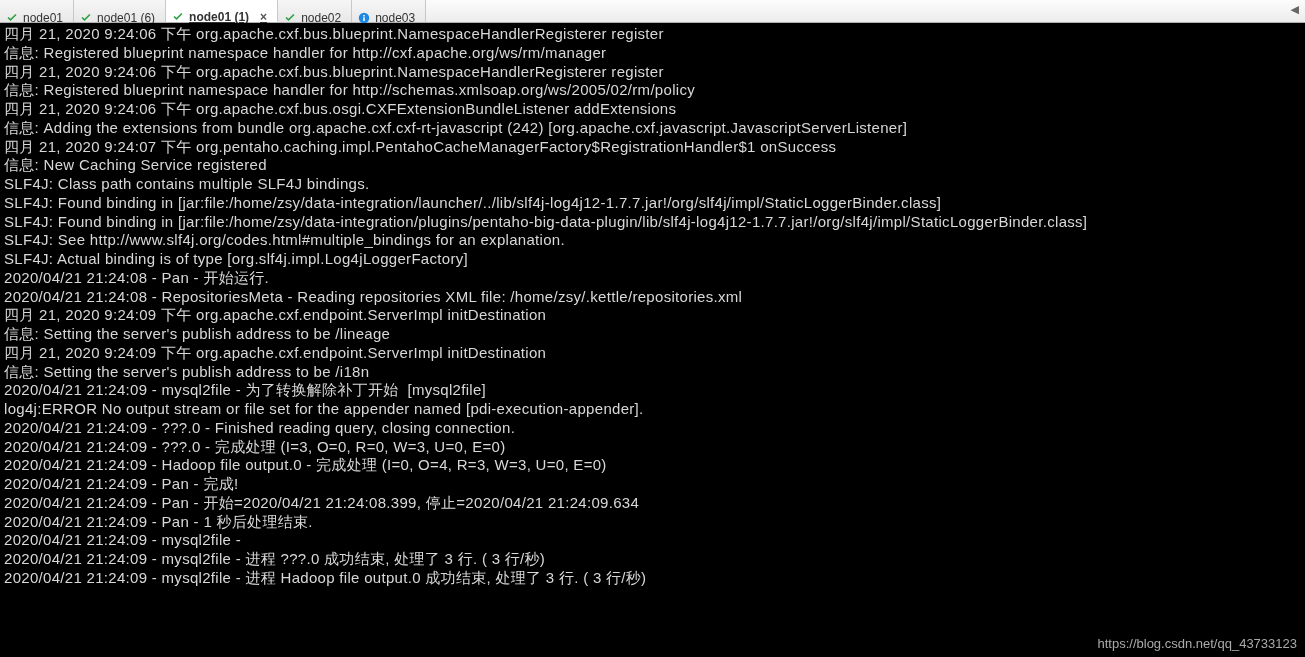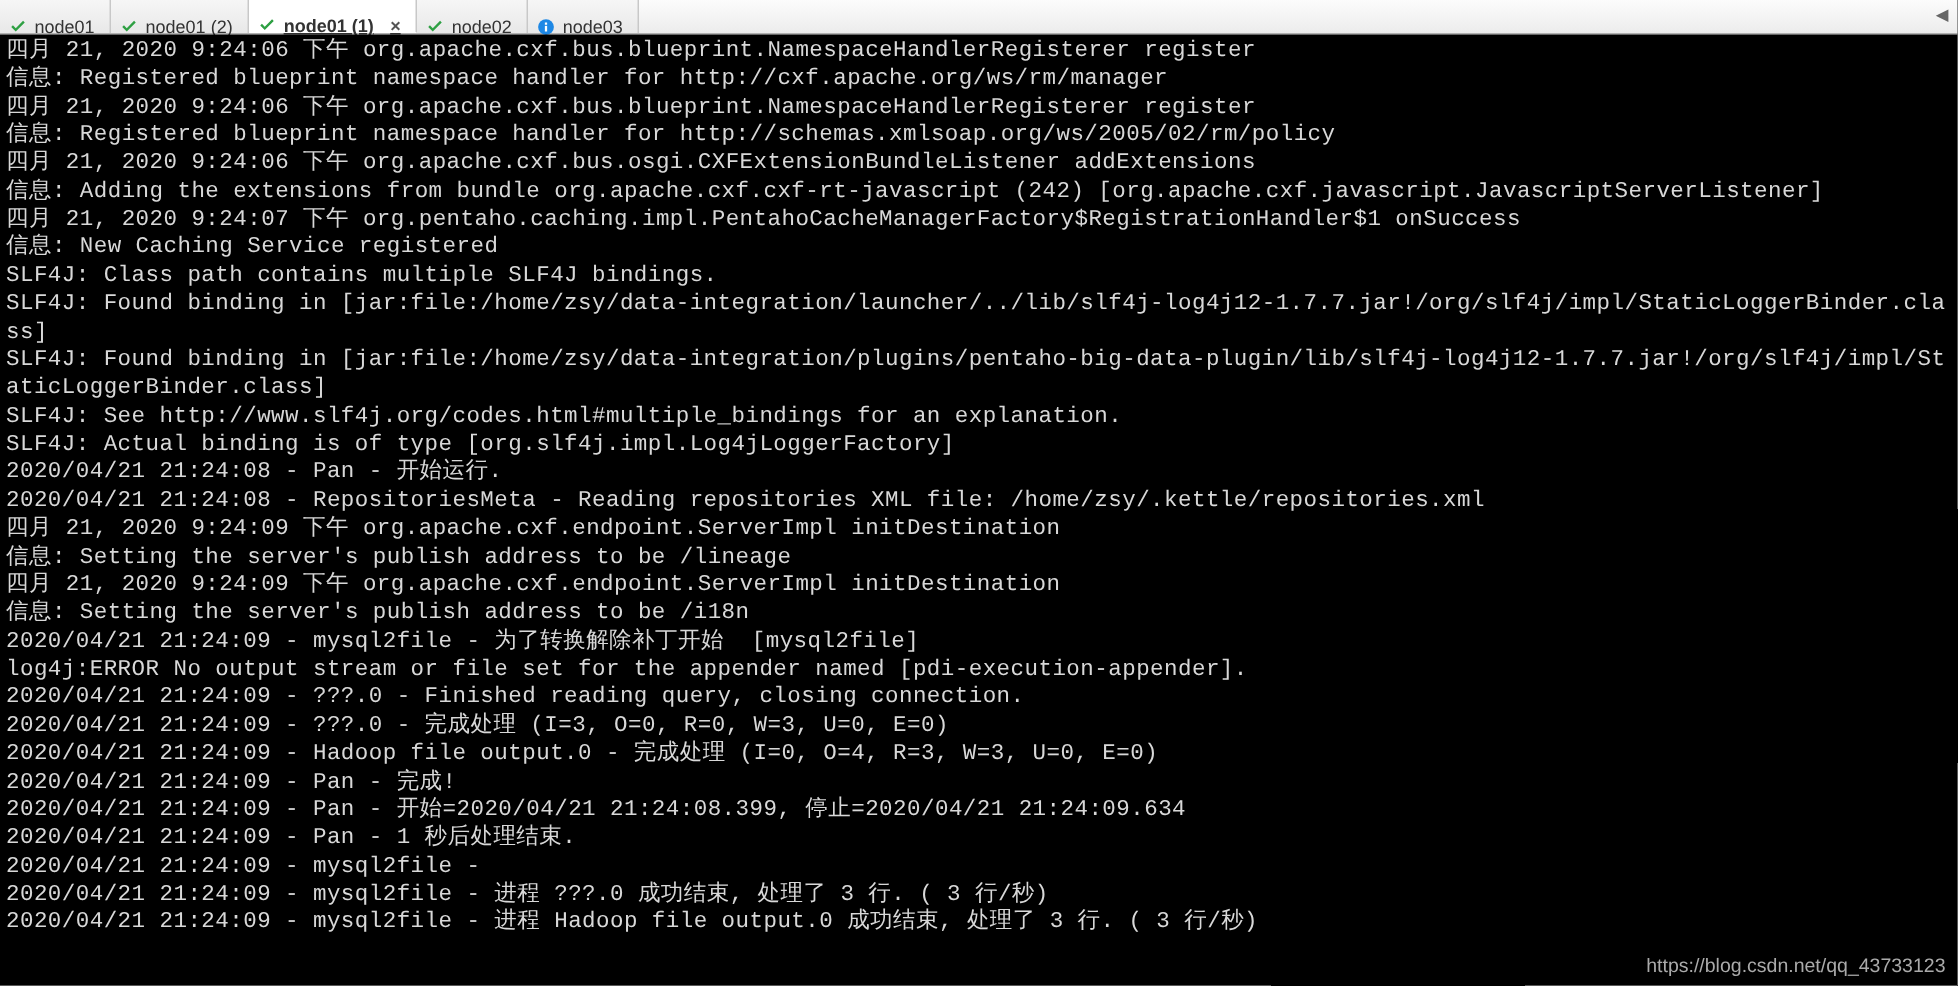--- a/index.html
+++ b/index.html
@@ -54,21 +54,21 @@
       position: absolute;
       right: 6px;
       top: 3px;
       color: #666;
       font-size: 11px;
       cursor: pointer;
     }
     .terminal {
       background: #000;
       color: #d8d8d8;
-      font-family: Liberation Mono, monospace;
+      font-family: Liberation Sans, sans-serif;
       font-size: 15px;
       line-height: 1.25;
       padding: 2px 4px 2px 4px;
       height: 634px;
       overflow: hidden;
       white-space: pre-wrap;
       word-break: break-all;
       letter-spacing: 0.3px;
       position: relative;
     }
@@ -99,21 +99,21 @@
         </svg>
     </span>
     <span>node01</span>
   </div>
   <div class="tab">
     <span class="icon green-check">
       <svg width="12" height="12" viewBox="0 0 16 16">
           <path d="M6 12L2 8l1.5-1.5L6 9l6.5-6.5L14 4z"></path>
         </svg>
     </span>
-    <span>node01 (2)</span>
+    <span>node01 (6)</span>
   </div>
   <div class="tab active">
     <span class="icon green-check">
       <svg width="12" height="12" viewBox="0 0 16 16">
           <path d="M6 12L2 8l1.5-1.5L6 9l6.5-6.5L14 4z"></path>
         </svg>
     </span>
     <span>node01 (1)</span>
     <span class="close">×</span>
   </div>

